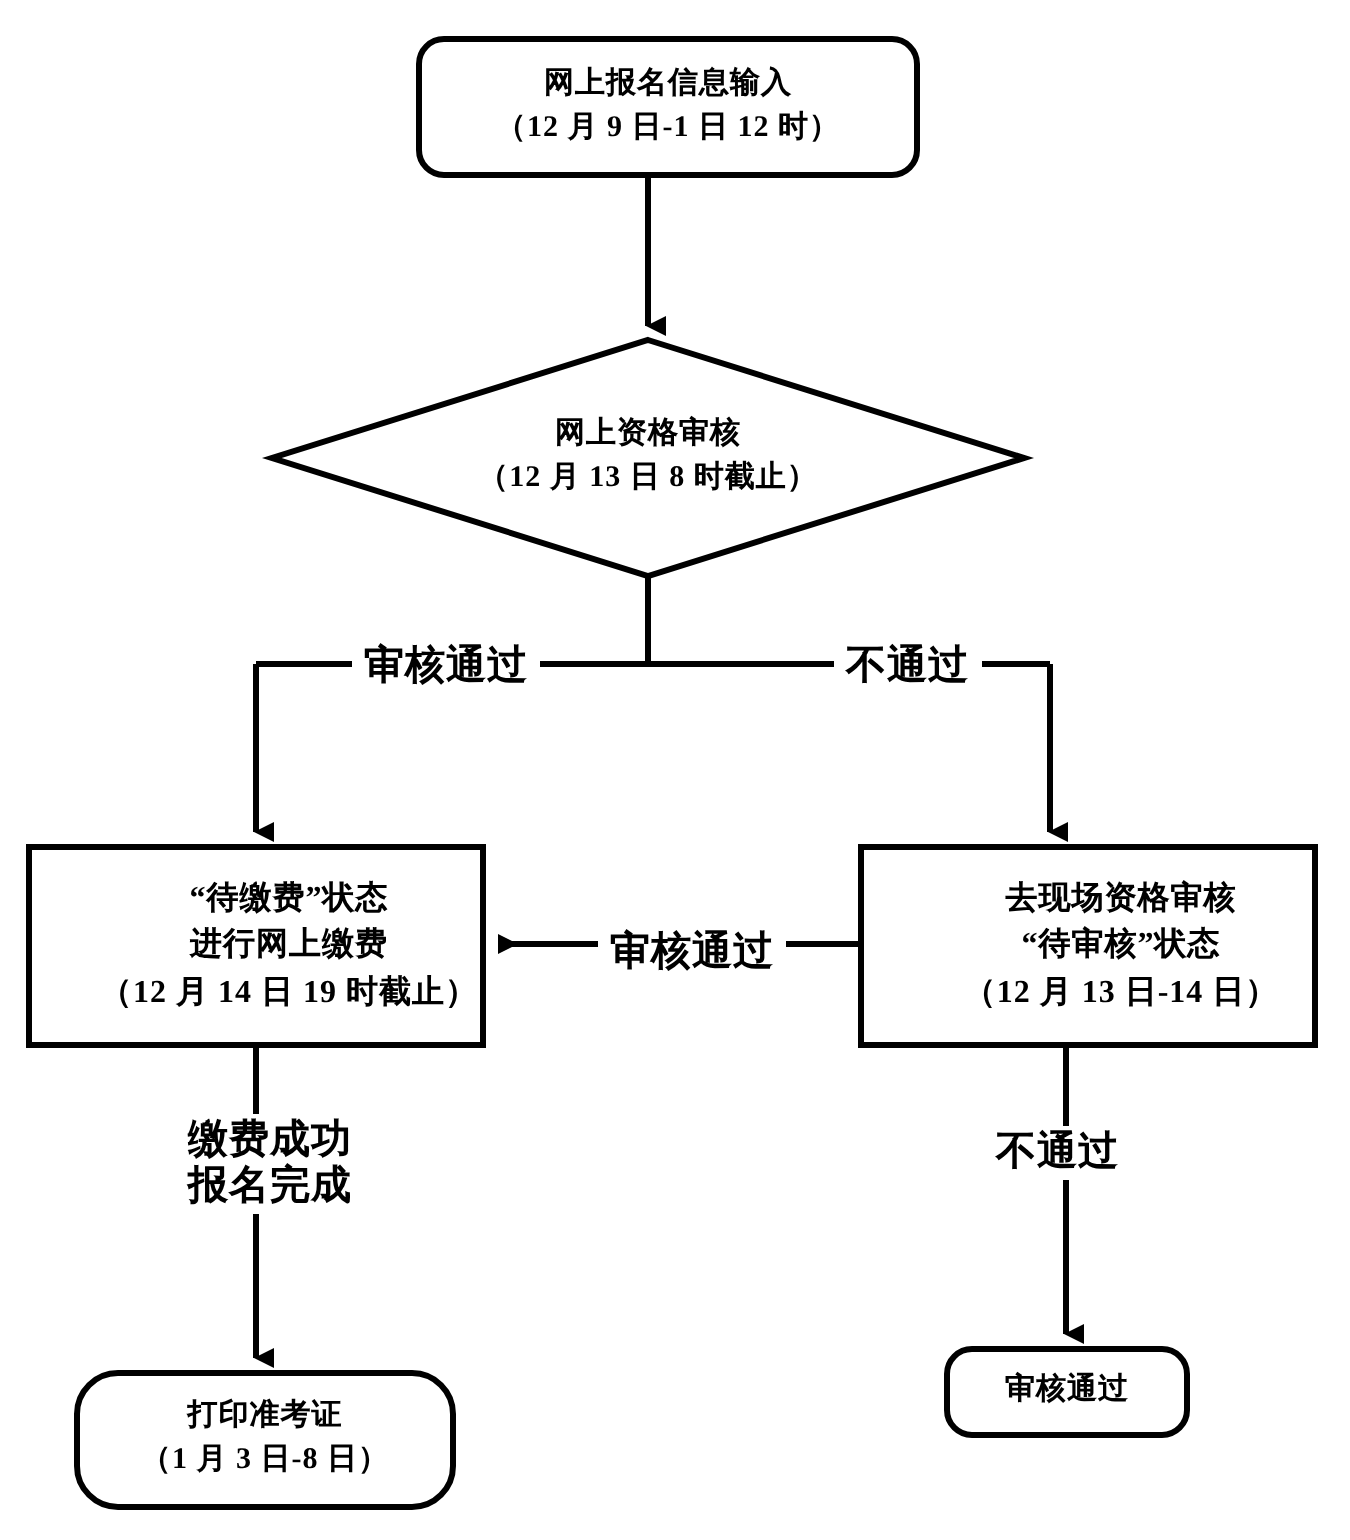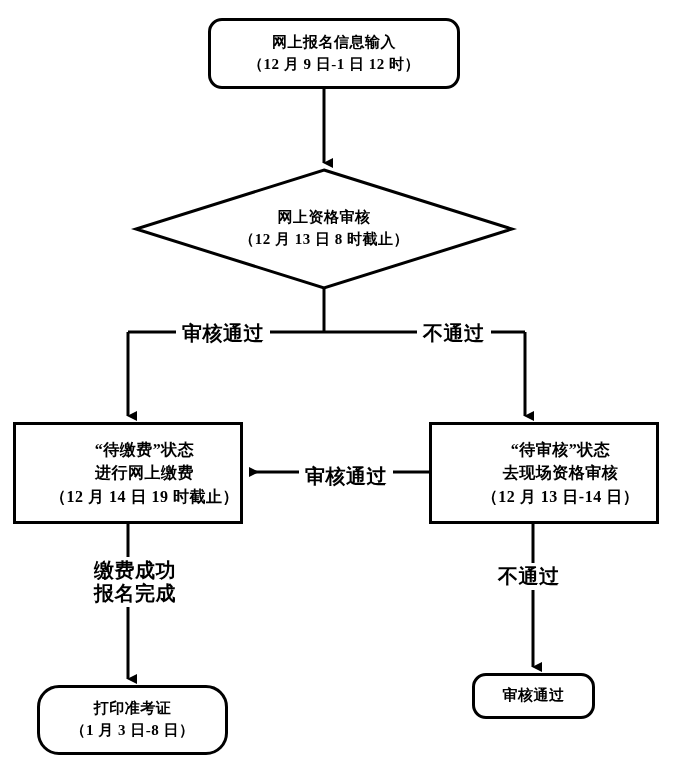--- a/index.html
+++ b/index.html
@@ -138,22 +138,22 @@
 
   <div class="edge-label s14" style="left:417px; top:320px; padding:0 6px;">不通过</div>
 
   <div class="node rect" style="left:13px; top:422px; width:230px; height:102px;">
     <span class="line s16">“待缴费”状态</span>
     <span class="line s16">进行网上缴费</span>
     <span class="line s16">（12 月 14 日 19 时截止）</span>
   </div>
 
   <div class="node rect" style="left:429px; top:422px; width:230px; height:102px;">
+    <span class="line s16">去现场资格审核</span>
     <span class="line s16">“待审核”状态</span>
-    <span class="line s16">去现场资格审核</span>
     <span class="line s16">（12 月 13 日-14 日）</span>
   </div>
 
   <div class="edge-label s14" style="left:299px; top:463px; padding:0 6px;">审核通过</div>
 
   <div class="edge-label s14" style="left:90px; top:557px; padding:0 4px;">缴费成功</div>
   <div class="edge-label s14" style="left:90px; top:580px; padding:0 4px;">报名完成</div>
 
   <div class="edge-label s14" style="left:494px; top:563px; padding:0 4px;">不通过</div>
 

